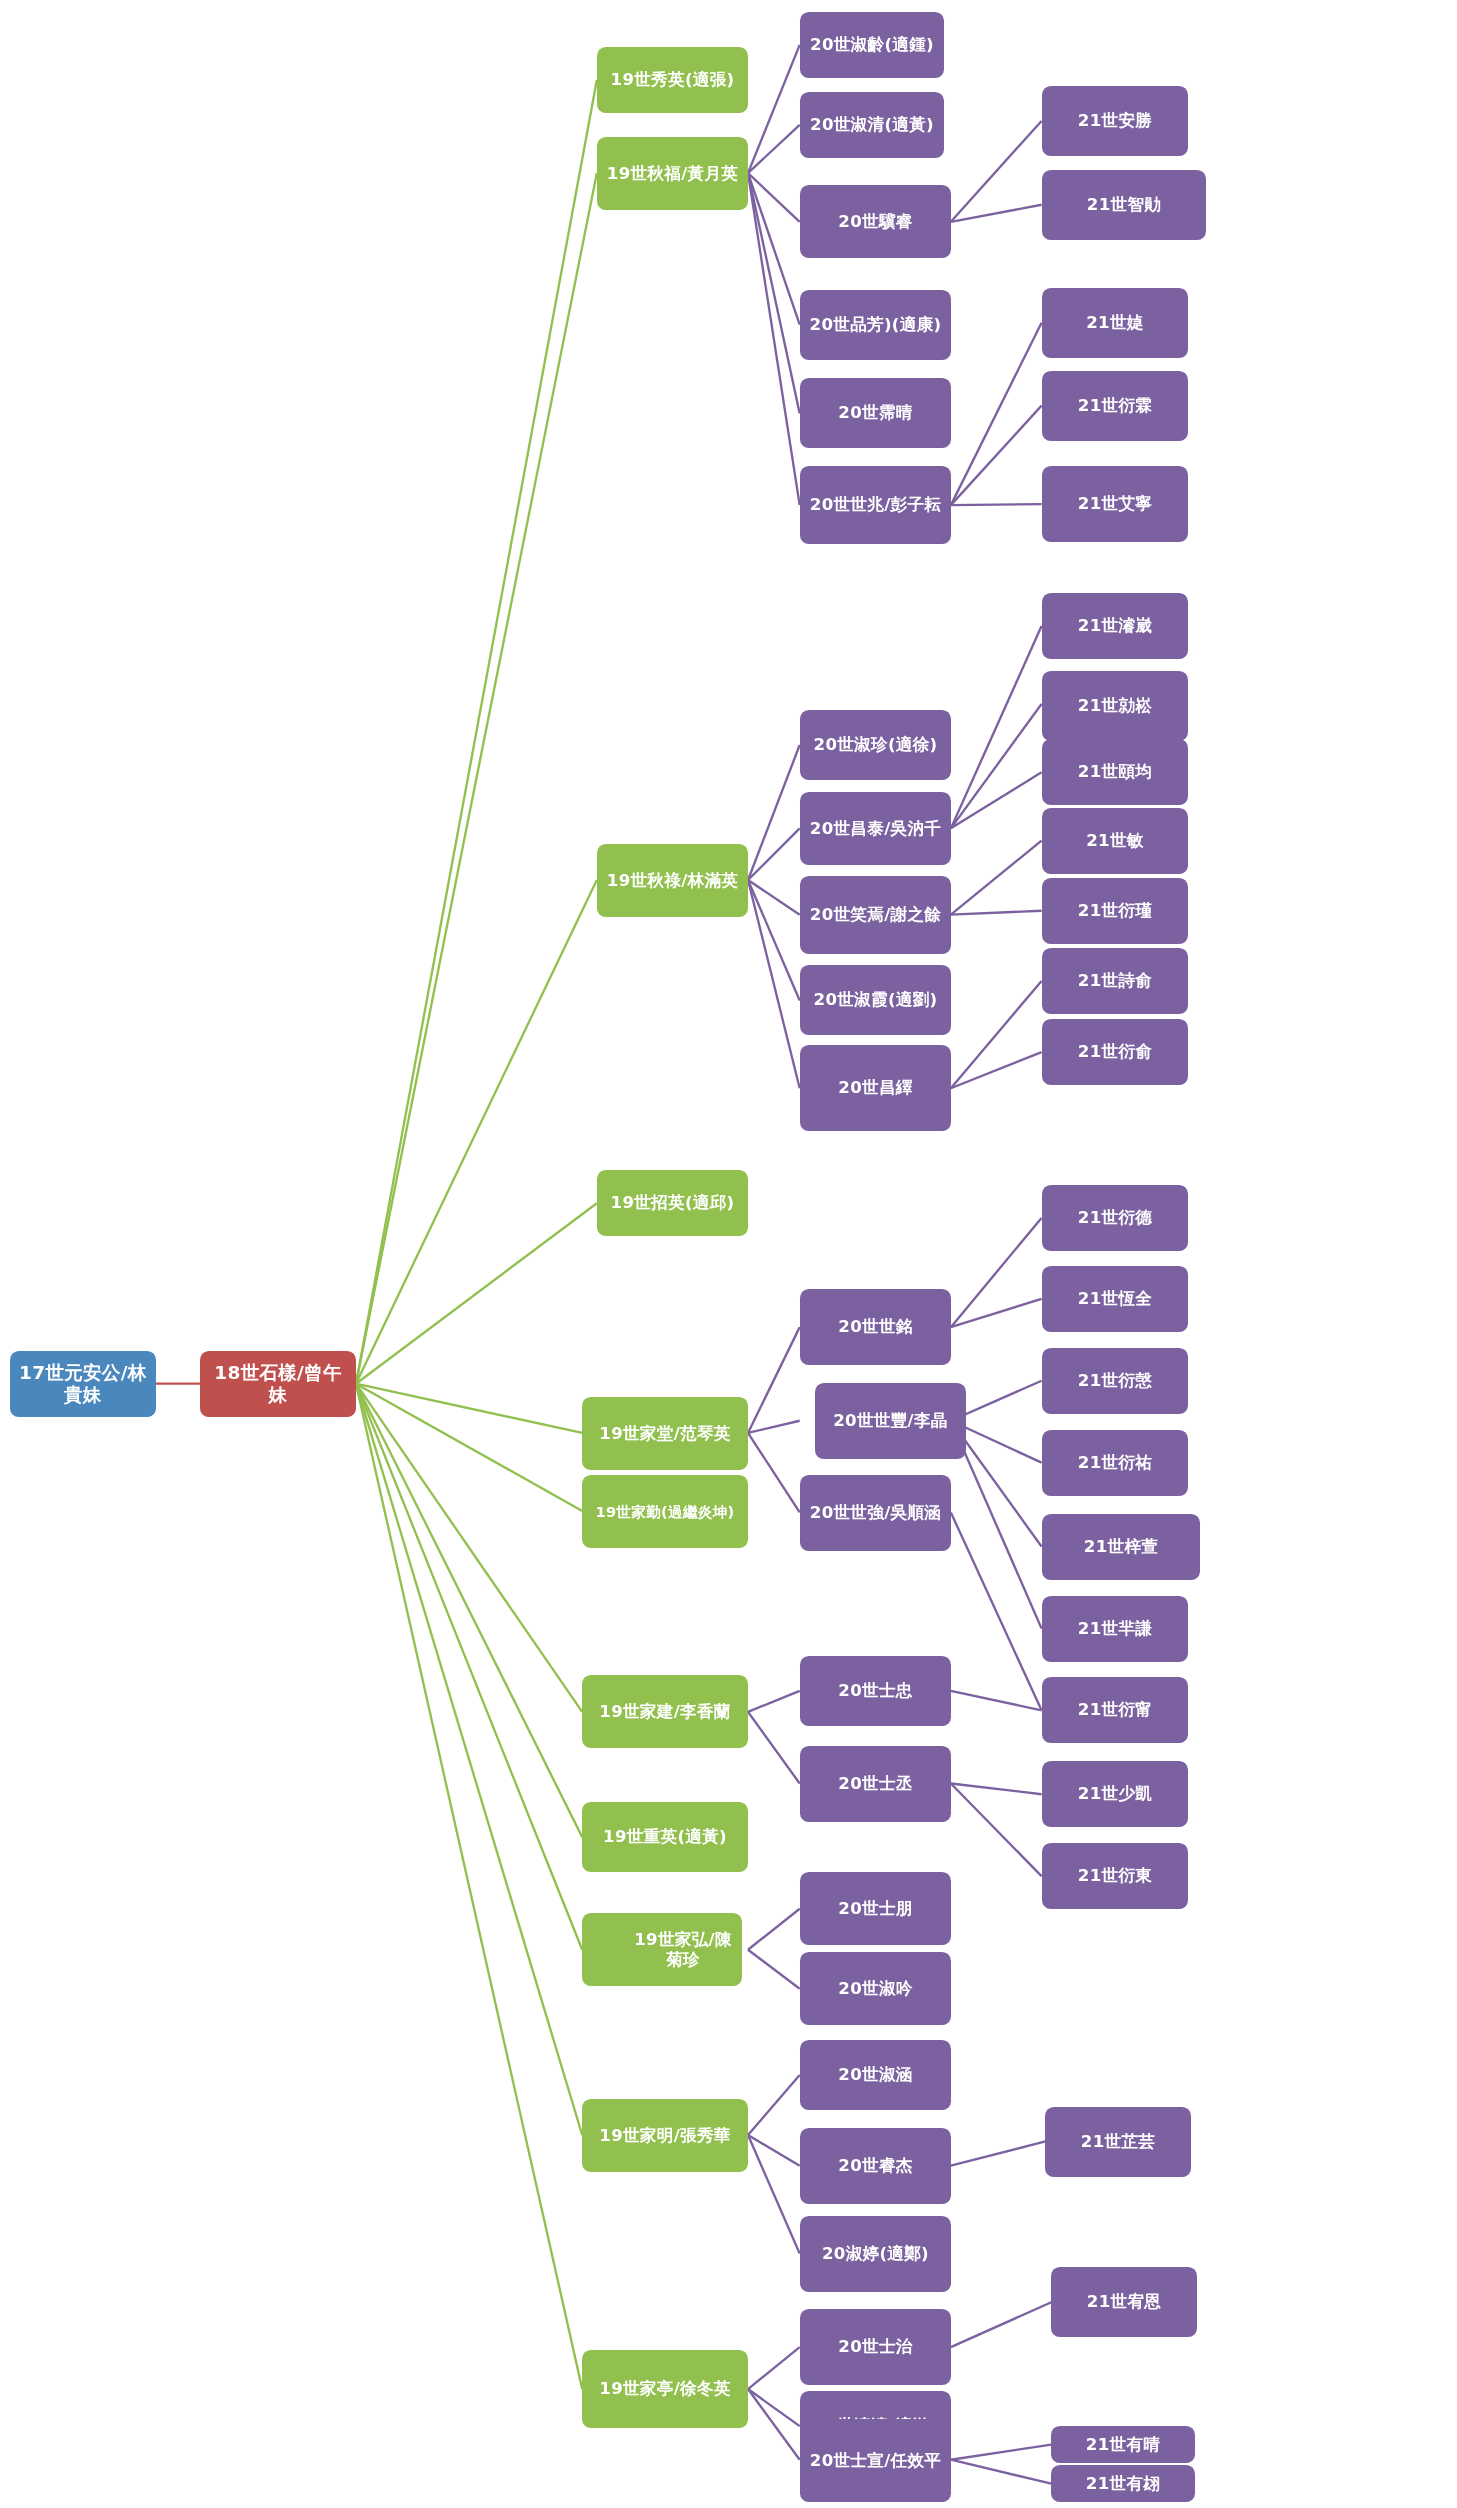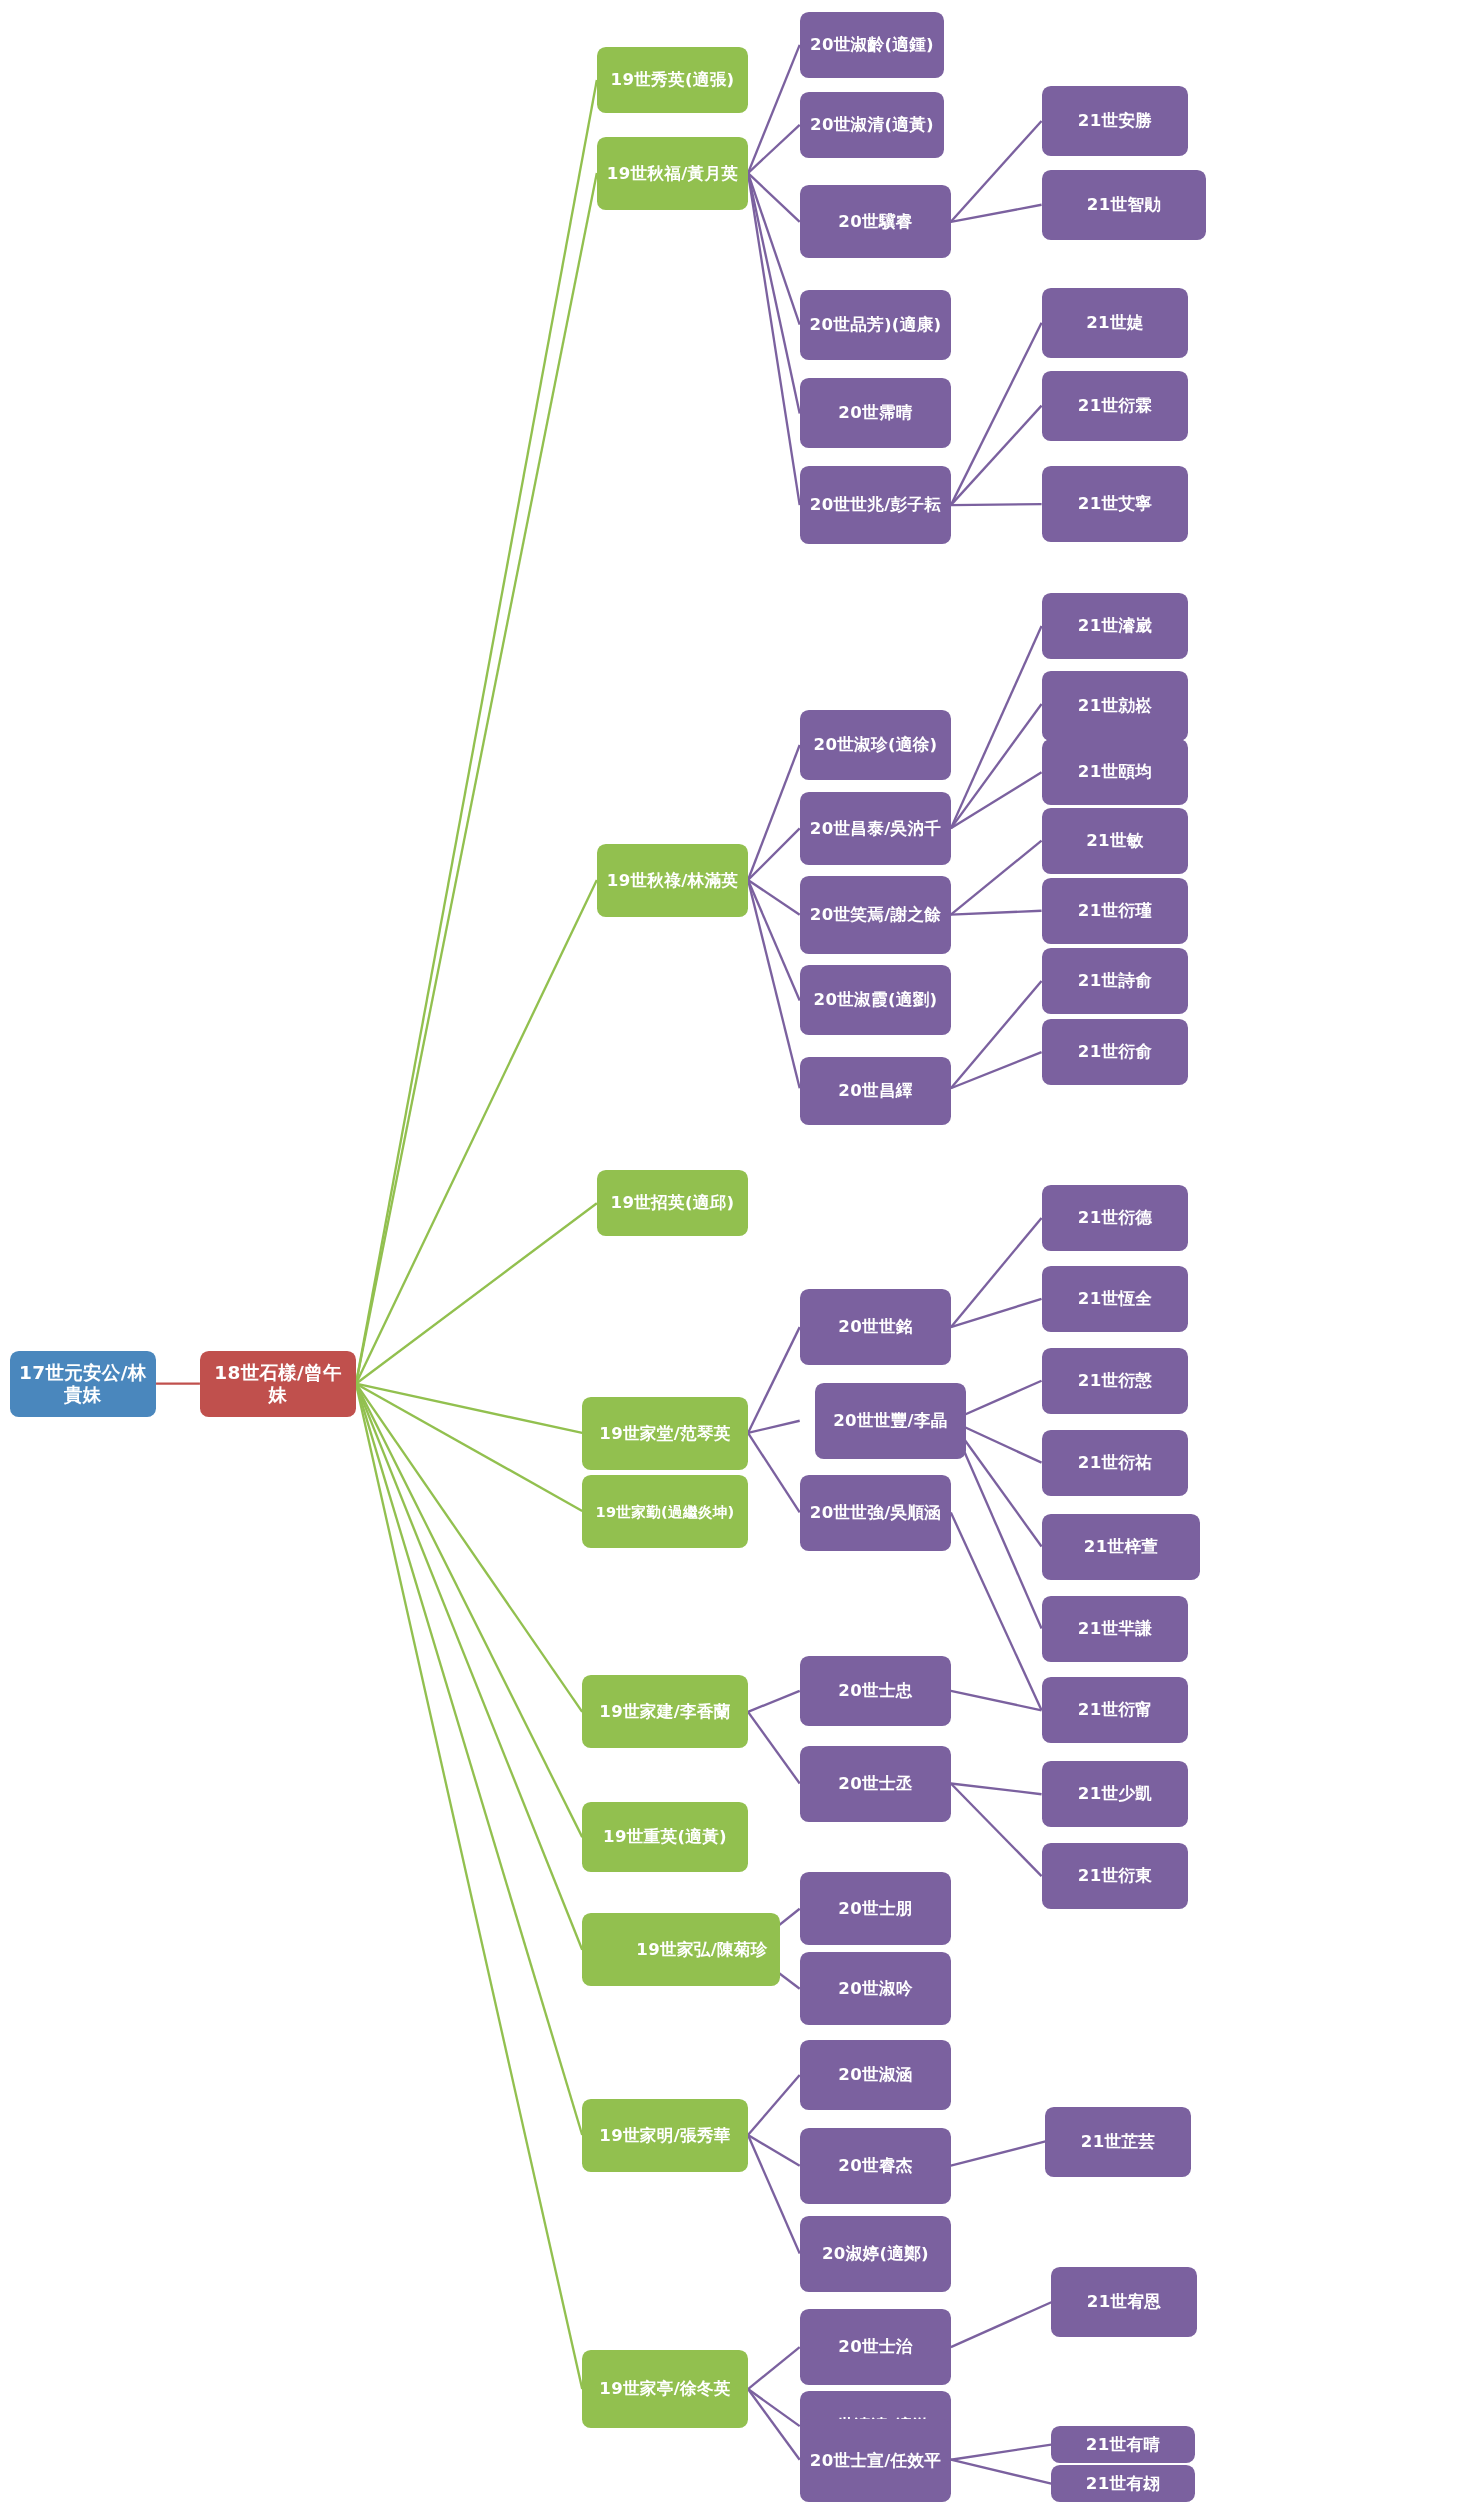--- a/index.html
+++ b/index.html
@@ -99,34 +99,34 @@
 <div class="node n-gen17" style="left: 9.8px; top: 1351px; width: 146px; height: 66px;">17世元安公/林貴妹</div>
     <div class="node n-gen18" style="left: 200px; top: 1351px; width: 156px; height: 66px;">18世石樣/曾午妹</div>
     <div class="node n-gen19" style="left: 597px; top: 47px; width: 151px; height: 66px;">19世秀英(適張)</div>
     <div class="node n-gen19" style="left: 597px; top: 137px; width: 151px; height: 73px;">19世秋福/黃月英</div>
     <div class="node n-gen19" style="left: 597px; top: 844px; width: 151px; height: 73px;">19世秋祿/林滿英</div>
     <div class="node n-gen19" style="left: 597px; top: 1170px; width: 151px; height: 66px;">19世招英(適邱)</div>
     <div class="node n-gen19" style="left: 582px; top: 1397px; width: 166px; height: 73px;">19世家堂/范琴英</div>
     <div class="node n-gen19 small" style="left: 582px; top: 1475px; width: 166px; height: 73px;">19世家勤(過繼炎坤)</div>
     <div class="node n-gen19" style="left: 582px; top: 1675px; width: 166px; height: 73px;">19世家建/李香蘭</div>
     <div class="node n-gen19" style="left: 582px; top: 1802px; width: 166px; height: 70px; text-align: right;">19世重英(適黃)</div>
-    <div class="node n-gen19" style="left: 582px; top: 1913px; width: 198px; height: 73px; padding-left: 48px;">19世家弘/陳菊珍</div>
+    <div class="node n-gen19" style="left: 582px; top: 1913px; width: 160px; height: 73px; padding-left: 48px;">19世家弘/陳菊珍</div>
     <div class="node n-gen19" style="left: 582px; top: 2099px; width: 166px; height: 73px;">19世家明/張秀華</div>
     <div class="node n-gen19" style="left: 582px; top: 2350px; width: 166px; height: 78px;">19世家亭/徐冬英</div>
     <div class="node n-gen20" style="left: 800px; top: 11.7px; width: 144px; height: 66px;">20世淑齡(適鍾)</div>
     <div class="node n-gen20" style="left: 800px; top: 92px; width: 144px; height: 66px;">20世淑清(適黃)</div>
     <div class="node n-gen20" style="left: 800px; top: 185px; width: 151px; height: 73px;">20世驥睿</div>
     <div class="node n-gen20" style="left: 800px; top: 290px; width: 151px; height: 70px;">20世品芳)(適康)</div>
     <div class="node n-gen20" style="left: 800px; top: 378px; width: 151px; height: 70px;">20世霈晴</div>
     <div class="node n-gen20" style="left: 800px; top: 466px; width: 151px; height: 78px;">20世世兆/彭子耘</div>
     <div class="node n-gen20" style="left: 800px; top: 710px; width: 151px; height: 70px;">20世淑珍(適徐)</div>
     <div class="node n-gen20" style="left: 800px; top: 792px; width: 151px; height: 73px;">20世昌泰/吳汭千</div>
     <div class="node n-gen20" style="left: 800px; top: 876px; width: 151px; height: 78px;">20世笑焉/謝之餘</div>
     <div class="node n-gen20" style="left: 800px; top: 965px; width: 151px; height: 70px;">20世淑霞(適劉)</div>
-    <div class="node n-gen20" style="left: 800px; top: 1045px; width: 151px; height: 68px; margin-top: 12px;">20世昌繹</div>
+    <div class="node n-gen20" style="left: 800px; top: 1045px; width: 151px; height: 86px;">20世昌繹</div>
     <div class="node n-gen20" style="left: 800px; top: 1289px; width: 151px; height: 76px;">20世世銘</div>
     <div class="node n-gen20" style="left: 800px; top: 1383px; width: 151px; height: 76px; margin-left: 15px;">20世世豐/李晶</div>
     <div class="node n-gen20" style="left: 800px; top: 1475px; width: 151px; height: 76px;">20世世強/吳順涵</div>
     <div class="node n-gen20" style="left: 800px; top: 1656px; width: 151px; height: 70px;">20世士忠</div>
     <div class="node n-gen20" style="left: 800px; top: 1746px; width: 151px; height: 76px;">20世士丞</div>
     <div class="node n-gen20" style="left: 800px; top: 1872px; width: 151px; height: 73px;">20世士朋</div>
     <div class="node n-gen20" style="left: 800px; top: 1952px; width: 151px; height: 73px;">20世淑吟</div>
     <div class="node n-gen20" style="left: 800px; top: 2040px; width: 151px; height: 70px;">20世淑涵</div>
     <div class="node n-gen20" style="left: 800px; top: 2128px; width: 151px; height: 76px;">20世睿杰</div>
     <div class="node n-gen20" style="left: 800px; top: 2216px; width: 151px; height: 76px;">20淑婷(適鄭)</div>

